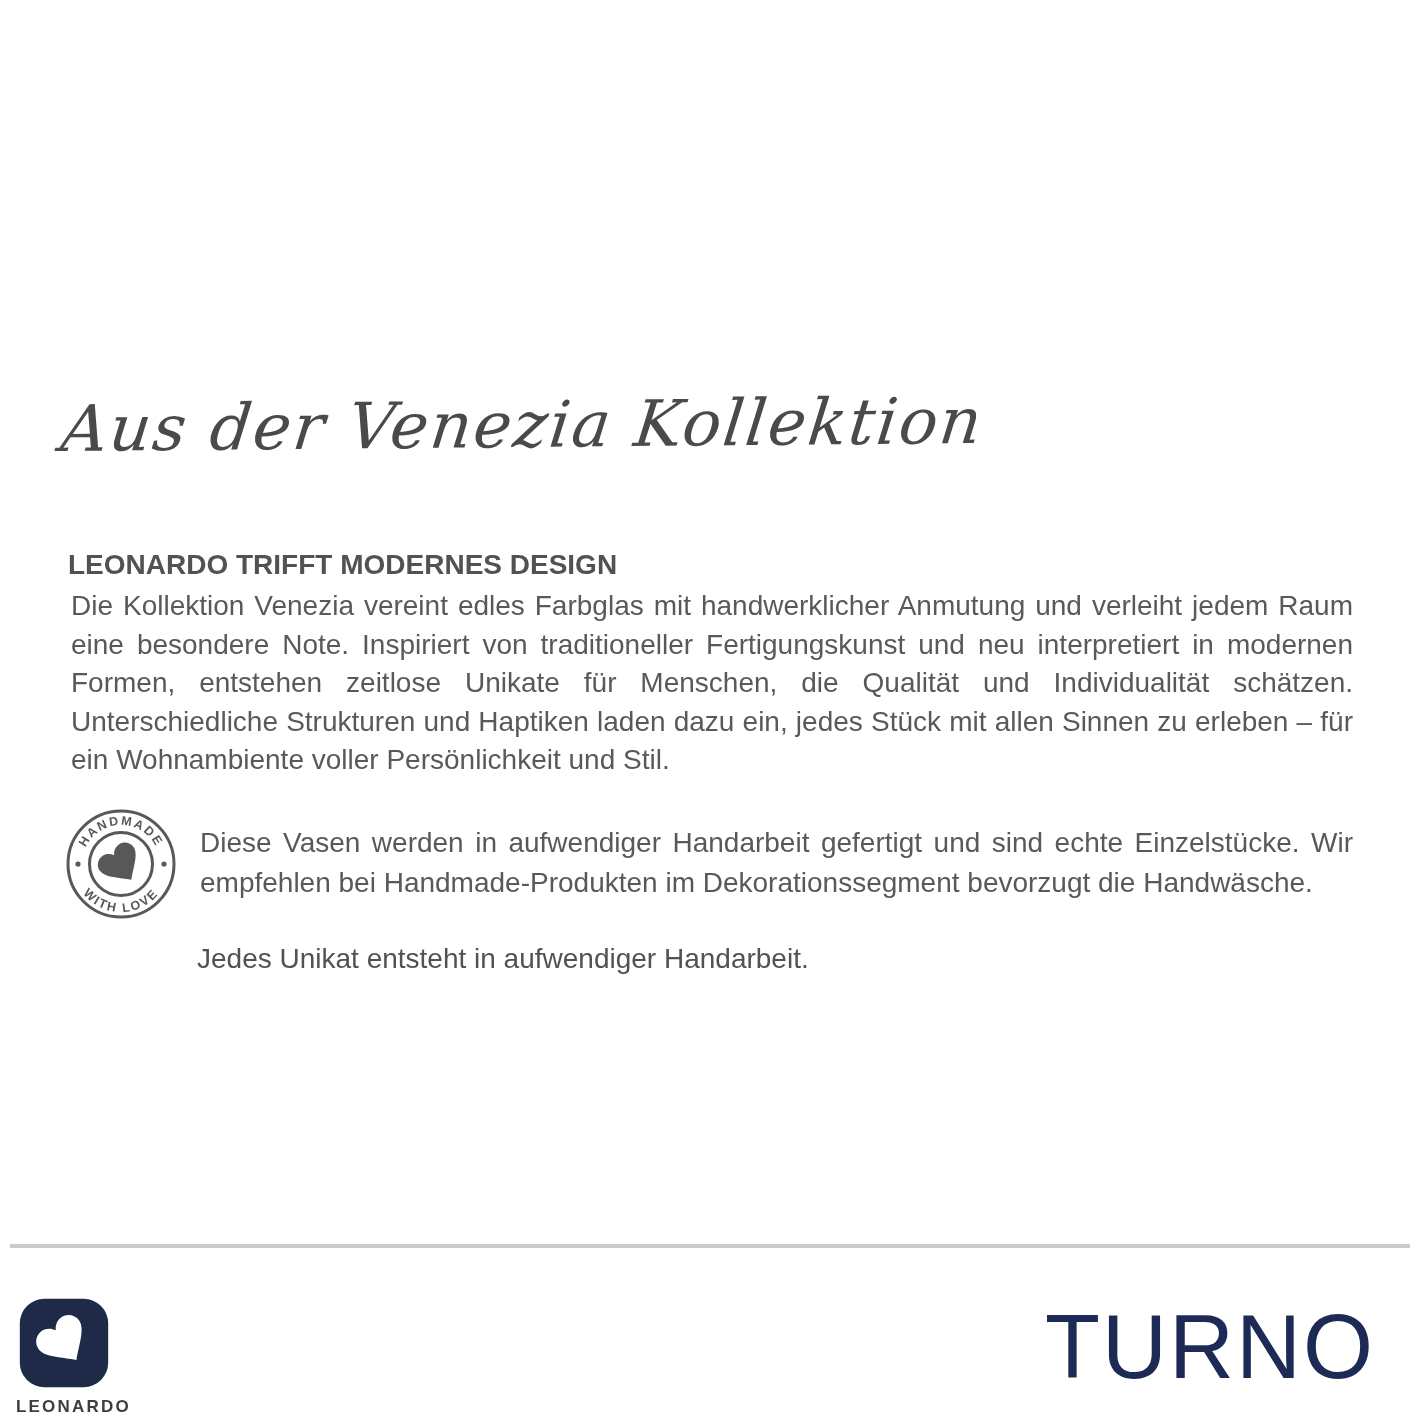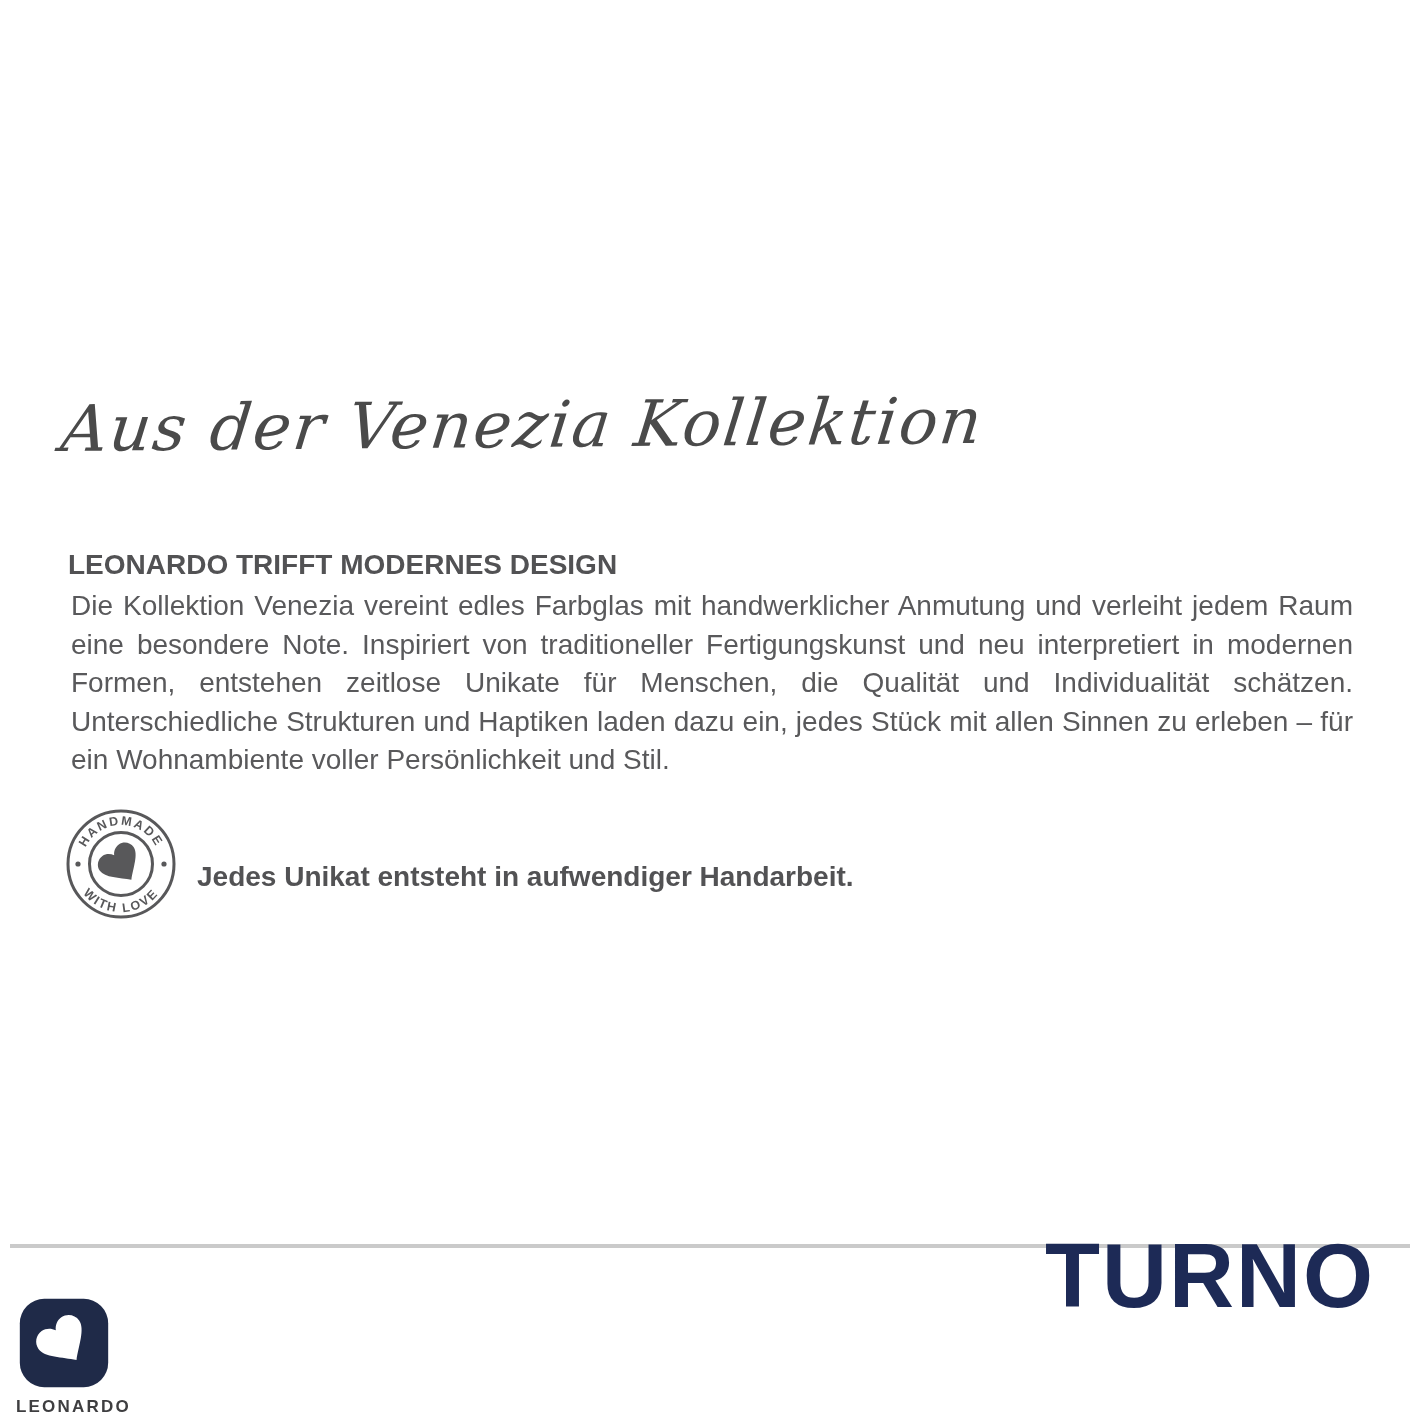--- a/index.html
+++ b/index.html
@@ -24,36 +24,36 @@
   }
   .section-unique{
     position:absolute;left:65px;top:806px;width:1291px;
     display:flex;flex-direction:row;gap:20px;align-items:flex-start;
   }
   .badge{flex:0 0 auto;width:112px;height:112px;margin-top:2px;}
   .unique-text{flex:1 1 auto;min-width:0;padding-top:14px;}
   .unique-text .section-heading{margin-bottom:2px;}
   .unique-text .body-text{line-height:39.5px;}
   .note-text{
-    margin:38px 0 15px 0;font-size:28px;line-height:38px;font-weight:bold;color:#525254;
+    margin:38px 0 15px 0;font-size:28px;line-height:38px;font-weight:normal;color:#525254;
   }
   .divider{
     position:absolute;left:10px;right:10px;top:1244px;height:4px;background:#cacaca;
   }
   .brand-block{
     position:absolute;left:16px;top:1296px;width:96px;text-align:center;
   }
   .brand-logo{display:block;width:94px;height:94px;margin:0 auto;}
   .brand-name{
     margin-top:7px;font-size:17px;font-weight:bold;letter-spacing:2.2px;
     color:#3e3e40;white-space:nowrap;
   }
   .product-name{
-    position:absolute;right:45px;top:1231px;
-    font-size:90px;line-height:90px;font-weight:700;letter-spacing:2px;
+    position:absolute;right:45px;top:1302px;
+    font-size:90px;line-height:90px;font-weight:400;letter-spacing:2px;
     color:#1d2a56;white-space:nowrap;
   }
 </style>
 </head>
 <body>
 
 <div class="page">
 
   <div class="script-heading">Aus der Venezia Kollektion</div>
 
@@ -76,20 +76,21 @@
       <text font-size="12.5" font-weight="bold" fill="#58585a" letter-spacing="2" text-anchor="middle" font-family="Liberation Sans, sans-serif">
         <textPath href="#arcTop" startOffset="50%">HANDMADE</textPath>
       </text>
       <text font-size="12.5" font-weight="bold" fill="#58585a" letter-spacing="2" text-anchor="middle" font-family="Liberation Sans, sans-serif">
         <textPath href="#arcBot" startOffset="50%">WITH LOVE</textPath>
       </text>
       <path d="M16.5,29 C10,22 0,15.5 0,8.5 C0,3.8 3.8,0 8.5,0 C11.9,0 14.9,2 16.5,5 C18.1,2 21.1,0 24.5,0 C29.2,0 33,3.8 33,8.5 C33,15.5 23,22 16.5,29 Z" fill="#58585a" transform="translate(56,57) rotate(-35) scale(1.25) translate(-16.5,-14.5)"></path>
     </svg>
 
     <div class="unique-text">
+      <p class="body-text">Diese Vasen werden in aufwendiger Handarbeit gefertigt und sind echte Einzelstücke. Wir empfehlen bei Handmade-Produkten im Dekorationssegment bevorzugt die Handwäsche.</p>
       <p class="note-text">Jedes Unikat entsteht in aufwendiger Handarbeit.</p>
     </div>
   </div>
 
   <div class="divider"></div>
 
   <div class="brand-block">
     <svg class="brand-logo" viewBox="0 0 100 100">
       <rect x="3" y="3" width="94" height="94" rx="26" fill="#1f2a48"></rect>
       <path d="M16.5,29 C10,22 0,15.5 0,8.5 C0,3.8 3.8,0 8.5,0 C11.9,0 14.9,2 16.5,5 C18.1,2 21.1,0 24.5,0 C29.2,0 33,3.8 33,8.5 C33,15.5 23,22 16.5,29 Z" fill="#ffffff" transform="translate(50,49) rotate(-35) scale(1.6) translate(-16.5,-14.5)"></path>

